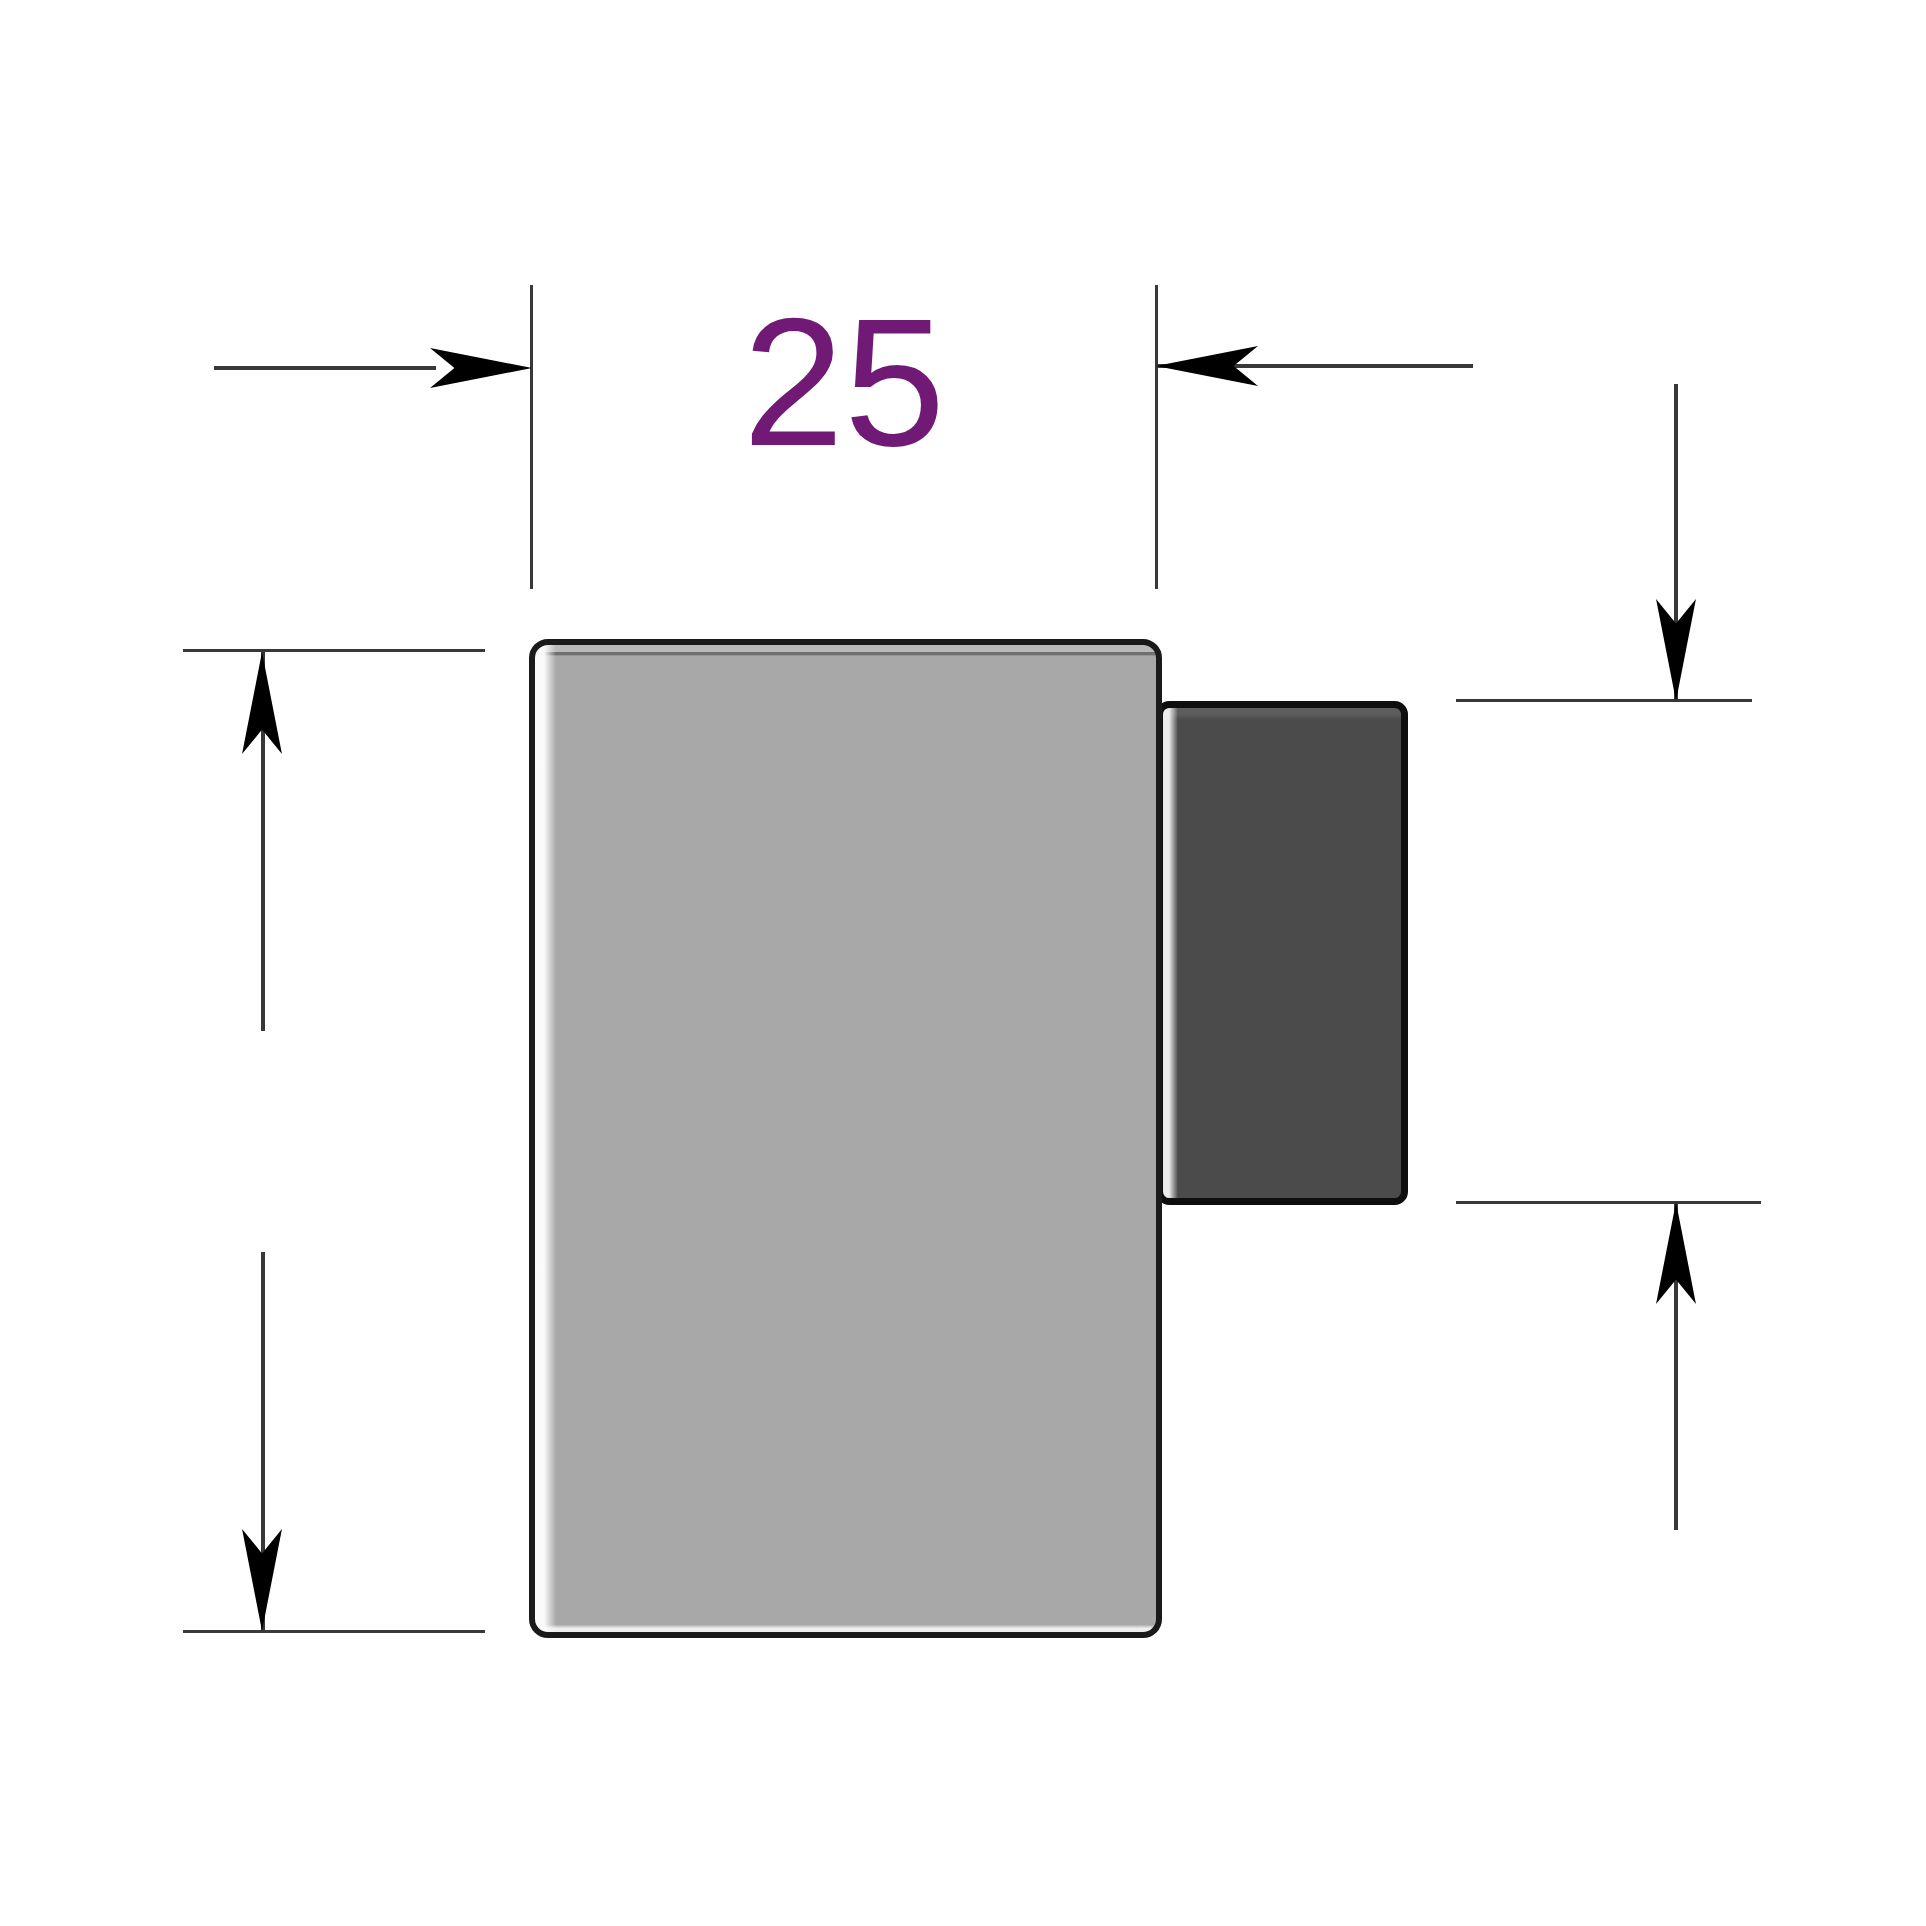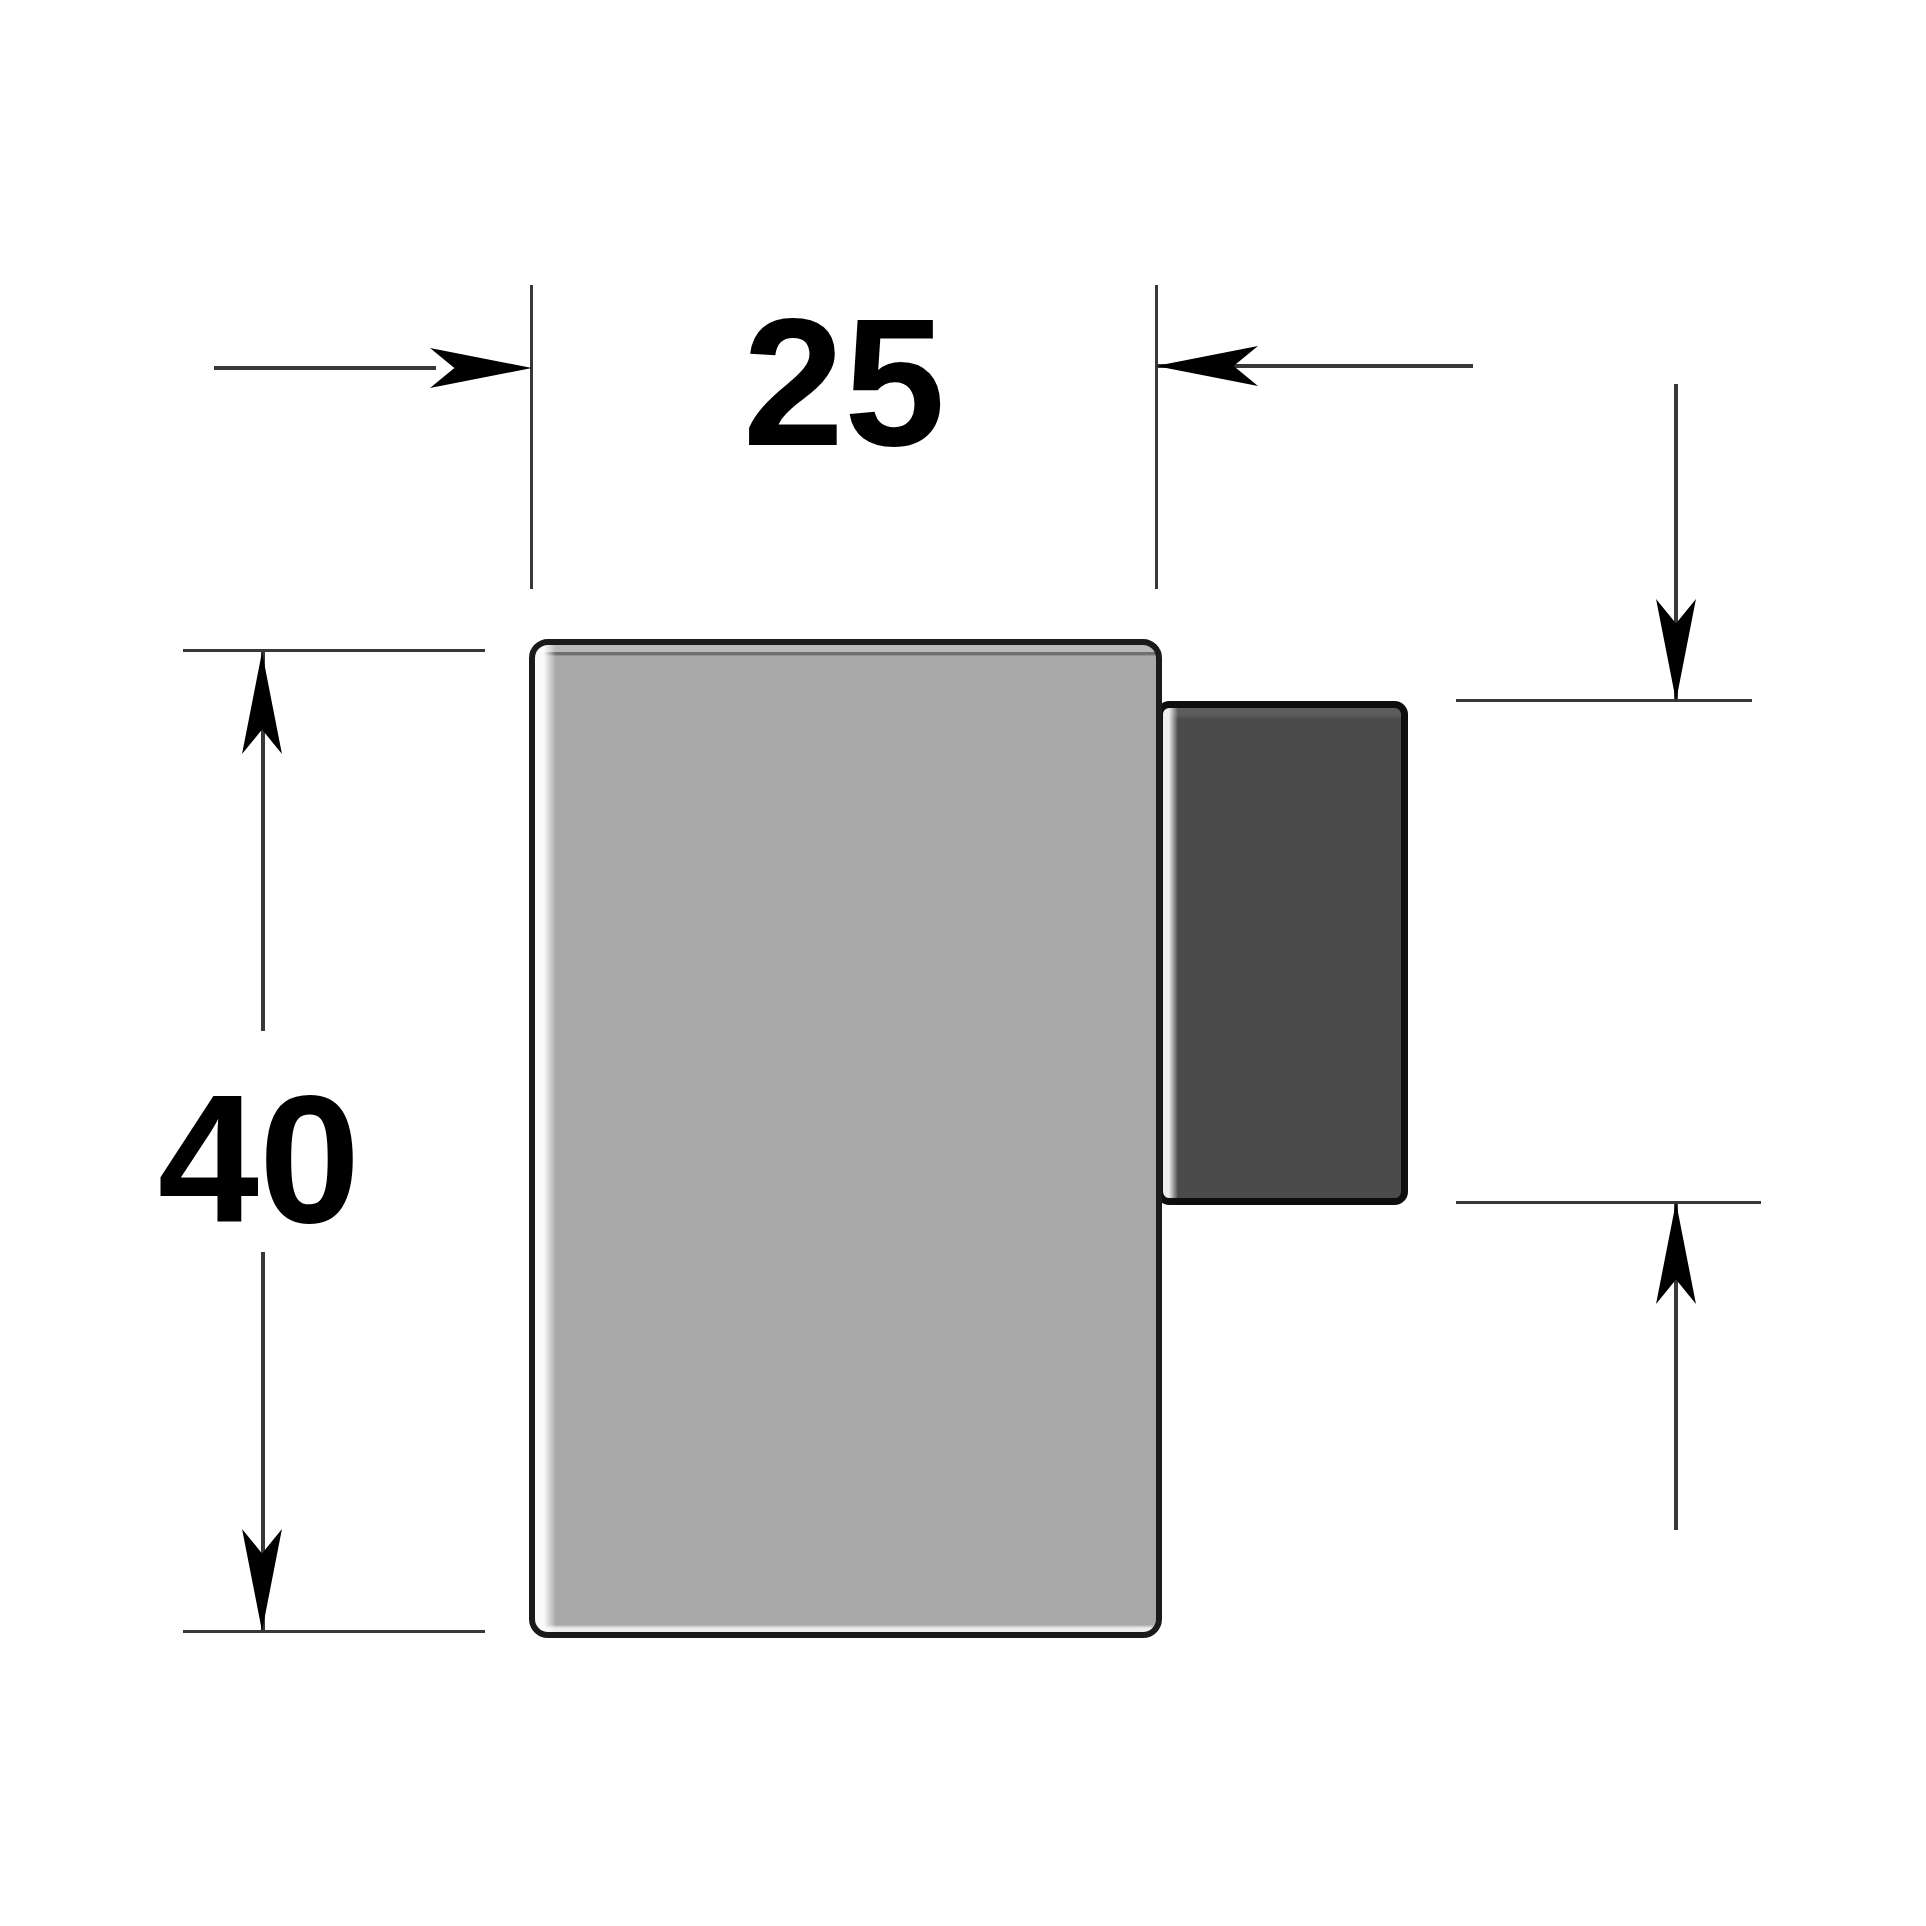--- a/index.html
+++ b/index.html
@@ -40,22 +40,22 @@
 
   .ah{position:absolute;}
   .ah-25-left {left:430px; top:348px;}
   .ah-25-right{left:1156px;top:346px;}
   .ah-40-up   {left:242px; top:652px;}
   .ah-40-down {left:242px; top:1529px;}
   .ah-20-down {left:1656px;top:599px;}
   .ah-20-up   {left:1656px;top:1202px;}
 
   
-  .dimtext{position:absolute;width:296px;text-align:center;color:#000000;
-           font-size:182px;line-height:1;font-weight:700;}
+  .dimtext{position:absolute;width:296px;text-align:center;color:#701a75;
+           font-size:182px;line-height:1;font-weight:400;}
   .dim-25{left:696px; top:291px;}
   .dim-40{left:111px; top:1068px;}
   .dim-20{left:1520px;top:874px;}
 
   
   .logo{position:absolute;left:1551px;top:1784px;width:341px;height:96px;color:#c3c3c3;}
   .logo-keyhole{position:absolute;left:0;top:9px;}
   .logo-text{position:absolute;left:21px;top:3.7px;font-size:86px;line-height:1;
              font-weight:700;letter-spacing:-3px;transform:scaleX(.92);
              transform-origin:left top;color:#c3c3c3;}
@@ -84,21 +84,20 @@
   <div class="dline tick-40-top"></div>
   <div class="dline tick-40-bottom"></div>
   <div class="dline stem-40-top"></div>
   <div class="dline stem-40-bottom"></div>
   <svg class="ah ah-40-up" width="40" height="102" viewBox="0 0 54 138">
     <polygon points="27,0 0,138 27,105 54,138" fill="#000000"></polygon>
   </svg>
   <svg class="ah ah-40-down" width="40" height="102" viewBox="0 0 54 138">
     <polygon points="27,138 0,0 27,33 54,0" fill="#000000"></polygon>
   </svg>
-  <div class="dimtext dim-40">40</div>
 
   <div class="dline tick-20-top"></div>
   <div class="dline tick-20-bottom"></div>
   <div class="dline stem-20-top"></div>
   <div class="dline stem-20-bottom"></div>
   <svg class="ah ah-20-down" width="40" height="102" viewBox="0 0 54 138">
     <polygon points="27,138 0,0 27,33 54,0" fill="#000000"></polygon>
   </svg>
   <svg class="ah ah-20-up" width="40" height="102" viewBox="0 0 54 138">
     <polygon points="27,0 0,138 27,105 54,138" fill="#000000"></polygon>

